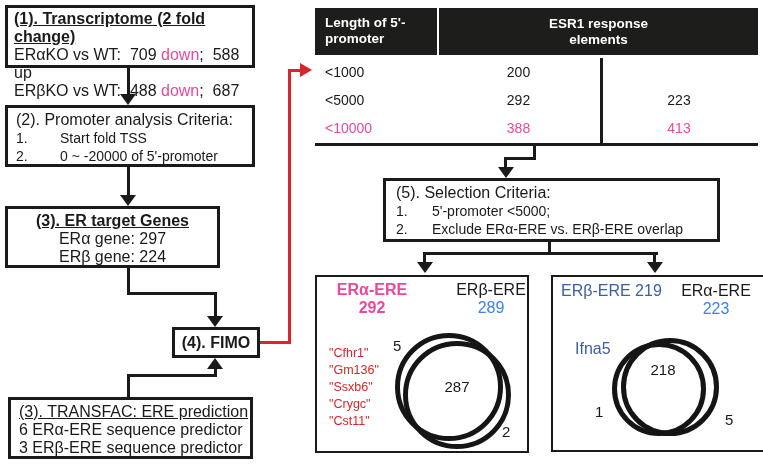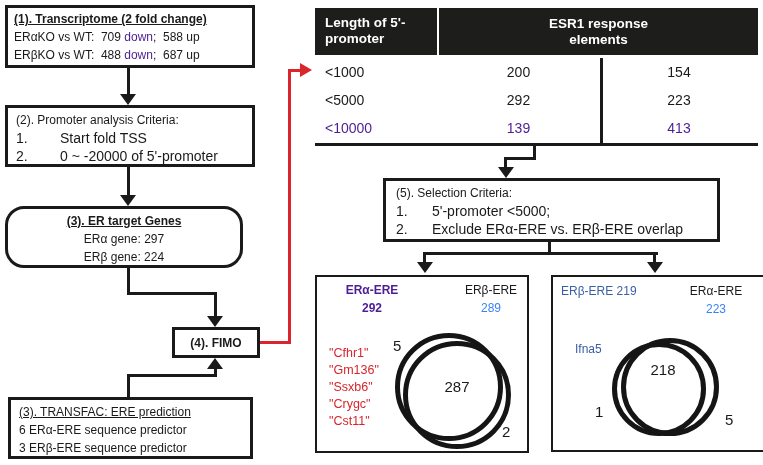--- a/index.html
+++ b/index.html
@@ -6,31 +6,31 @@
   .canvas{
     position:relative;width:763px;height:465px;background:#ffffff;
     font-family:"Liberation Sans",sans-serif;color:#1a1a1a;overflow:hidden;
   }
   .abs{position:absolute;}
   .box{position:absolute;border:3px solid #1a1a1a;background:#fff;box-sizing:border-box;}
   .box2px{position:absolute;border:2px solid #1a1a1a;background:#fff;box-sizing:border-box;}
   .bold{font-weight:bold;}
   .u{text-decoration:underline;}
   .center{text-align:center;}
-  .red{color:#4c1d95;}
+  .red{color:#ec4899;}
   .blue{color:#3a5ea8;}
   .slate{color:#3b82f6;}
   .vline{position:absolute;width:3px;background:#1a1a1a;}
   .hline{position:absolute;height:3px;background:#1a1a1a;}
   .rvline{position:absolute;width:3px;background:#d9252b;}
   .rhline{position:absolute;height:3px;background:#d9252b;}
   .arr-down{position:absolute;width:0;height:0;border-left:8px solid transparent;border-right:8px solid transparent;border-top:11px solid #1a1a1a;}
   .arr-up{position:absolute;width:0;height:0;border-left:8px solid transparent;border-right:8px solid transparent;border-bottom:11px solid #1a1a1a;}
   .arr-right-red{position:absolute;width:0;height:0;border-top:7px solid transparent;border-bottom:7px solid transparent;border-left:12px solid #d9252b;}
-  .fs14{font-size:12px;line-height:18px;}
+  .fs14{font-size:16px;line-height:18px;}
   .flowline{display:flex;font-size:14px;line-height:18px;}
   .num{width:44px;flex:none;}
   .thead{position:absolute;left:315px;top:8px;width:443px;height:47px;background:#1d1d1b;color:#ffffff;display:flex;font-weight:bold;font-size:13.5px;line-height:16px;box-sizing:border-box;}
   .thc1{width:122px;padding:7px 0 0 10px;box-sizing:border-box;}
   .thdiv{width:2px;background:#ffffff;height:100%;}
   .thc2{width:161px;display:flex;align-items:center;justify-content:center;text-align:center;}
   .thc3{flex:1;display:flex;align-items:center;justify-content:center;text-align:center;}
   .thwrap{max-width:118px;}
   .trow{position:absolute;left:315px;width:443px;height:28px;display:flex;align-items:center;font-size:14px;}
   .tc1{width:122px;padding-left:10px;box-sizing:border-box;}
@@ -62,21 +62,21 @@
       </div>
     <div class="flowline">
         <span class="num">2.</span>
         <span>0 ~ -20000 of 5'-promoter</span>
       </div>
   </div>
 
   <div class="vline" style="left:127px;top:167px;height:29px;"></div>
   <div class="arr-down" style="left:120px;top:195px;"></div>
 
-  <div class="box center" style="left:5px;top:206px;width:238px;height:62px;padding-top:3px;border-radius:19px;">
+  <div class="box center" style="left:5px;top:206px;width:215px;height:62px;padding-top:3px;">
     <div class="fs14 bold u">(3). ER target Genes</div>
     <div class="fs14">ERα gene: 297</div>
     <div class="fs14">ERβ gene: 224</div>
   </div>
 
   <div class="vline" style="left:127px;top:268px;height:27px;"></div>
   <div class="hline" style="left:127px;top:292px;width:90px;"></div>
   <div class="vline" style="left:214px;top:292px;height:26px;"></div>
   <div class="arr-down" style="left:207px;top:316px;"></div>
 
@@ -104,30 +104,29 @@
     <div class="thc1">Length of 5'-promoter</div>
     <div class="thdiv"></div>
     <div class="thc3">
         <span class="thwrap">ESR1 response elements</span>
       </div>
   </div>
 
   <div class="trow" style="top:58px;">
     <div class="tc1">&lt;1000</div>
     <div class="tc2">200</div>
-    <div class="tc3">154</div>
   </div>
   <div class="trow" style="top:86px;">
     <div class="tc1">&lt;5000</div>
     <div class="tc2">292</div>
     <div class="tc3">223</div>
   </div>
   <div class="trow red" style="top:114px;">
     <div class="tc1">&lt;10000</div>
-    <div class="tc2">139</div>
+    <div class="tc2">388</div>
     <div class="tc3">413</div>
   </div>
 
   <div class="vline" style="left:600px;top:58px;height:85px;"></div>
   <div class="hline" style="left:315px;top:143px;width:443px;"></div>
 
   <div class="vline" style="left:533px;top:146px;height:14px;"></div>
   <div class="hline" style="left:504px;top:157px;width:32px;"></div>
   <div class="vline" style="left:504px;top:157px;height:11px;"></div>
   <div class="arr-down" style="left:498px;top:167px;"></div>

